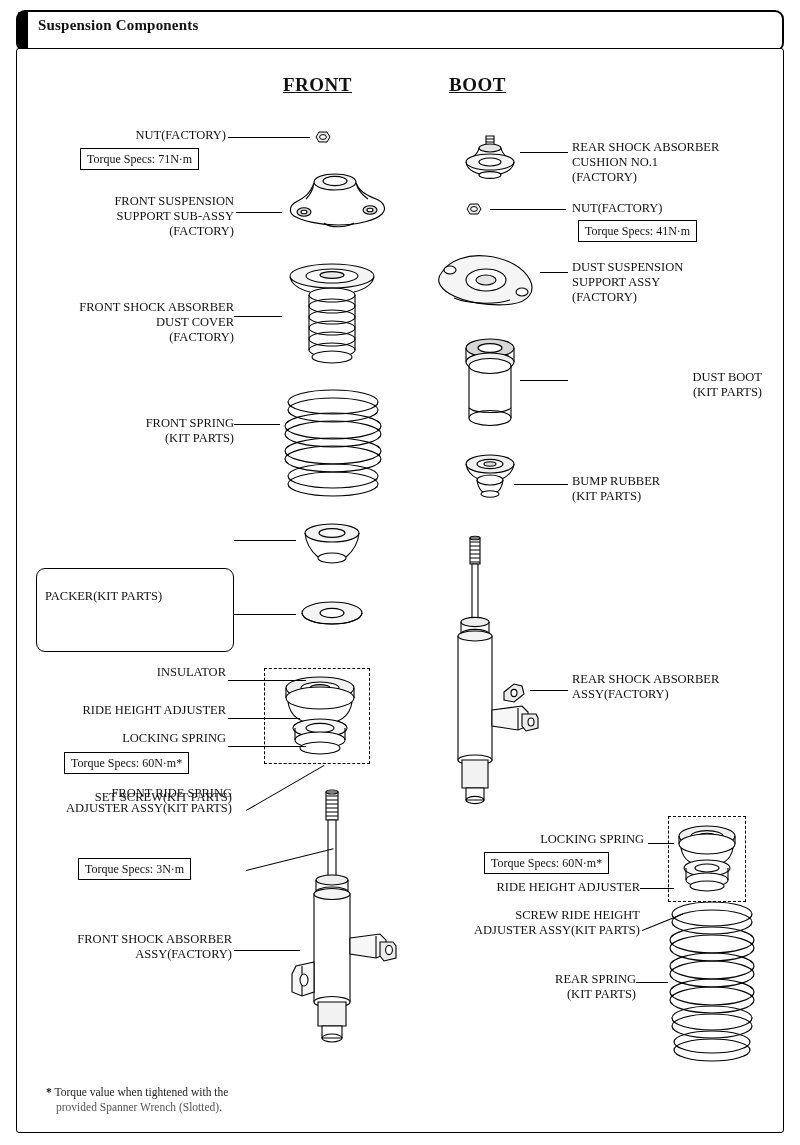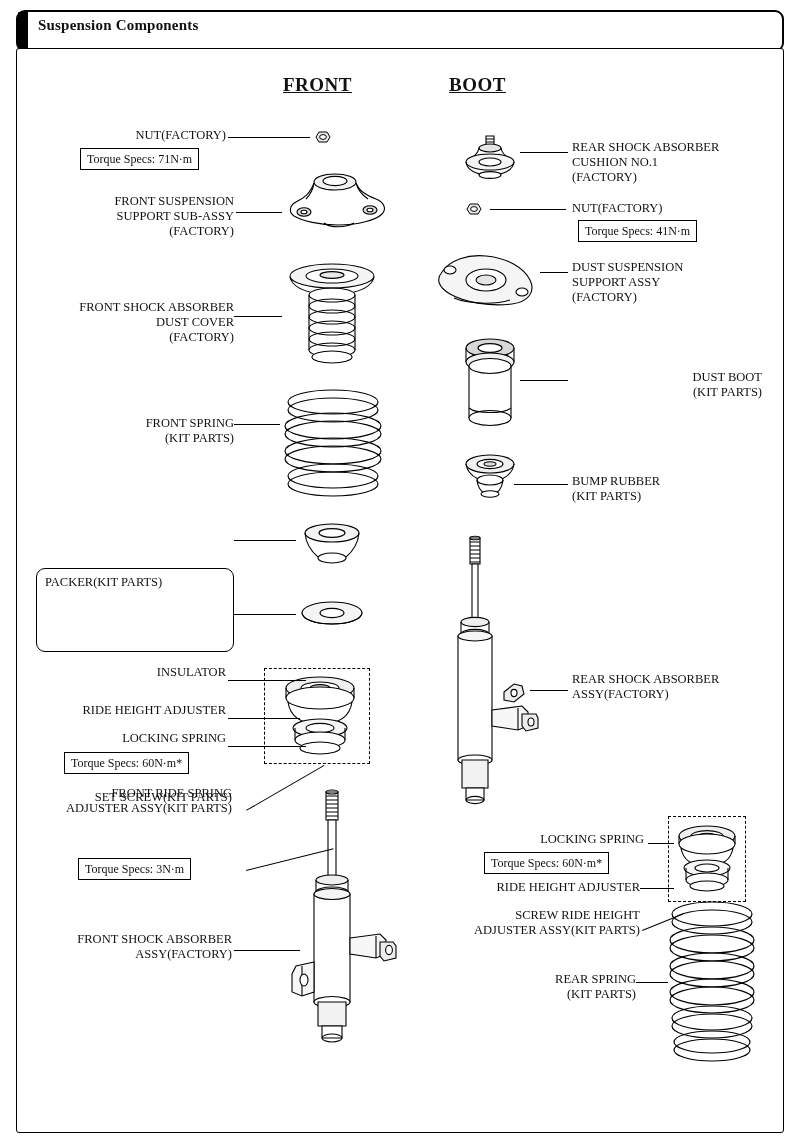--- a/index.html
+++ b/index.html
@@ -47,21 +47,21 @@
 
   
   .torque{
     position:absolute;border:1px solid #000;background:#fff;
     font-size:12px;line-height:14px;padding:3px 6px;white-space:nowrap;
   }
 
   
   .notebox{
     position:absolute;border:1px solid #000;border-radius:9px;background:#fff;
-    font-size:11.5px;line-height:14px;padding:6px 8px;box-sizing:border-box;
+    font-size:11.5px;line-height:14px;padding:20px 8px;box-sizing:border-box;
   }
   .notebox .nb-title{font-size:12.5px;}
 
   
   .dashbox{
     position:absolute;border:1.4px dashed #000;box-sizing:border-box;
   }
 
   
   .lead{position:absolute;background:#000;height:1px;}
@@ -443,14 +443,19 @@
   <div class="torque" style="left:484px;top:852px;">Torque Specs: 60N·m*</div>
 
   <div class="lbl r" style="left:440px;top:880px;width:200px;">RIDE HEIGHT ADJUSTER</div>
 
   <div class="lbl r" style="left:432px;top:908px;width:208px;">SCREW RIDE HEIGHT
 ADJUSTER ASSY(KIT PARTS)</div>
 
   <div class="lbl r" style="left:452px;top:972px;width:184px;">REAR SPRING
 (KIT PARTS)</div>
 
+  <div class="foot">
+    <span class="star">*</span>
+    <span class="l1">Torque value when tightened with the</span><br>
+    <span style="display:inline-block;width:10px;"></span><span>provided Spanner Wrench (Slotted).</span>
+  </div>
 
 </div>
 
 </body></html>

